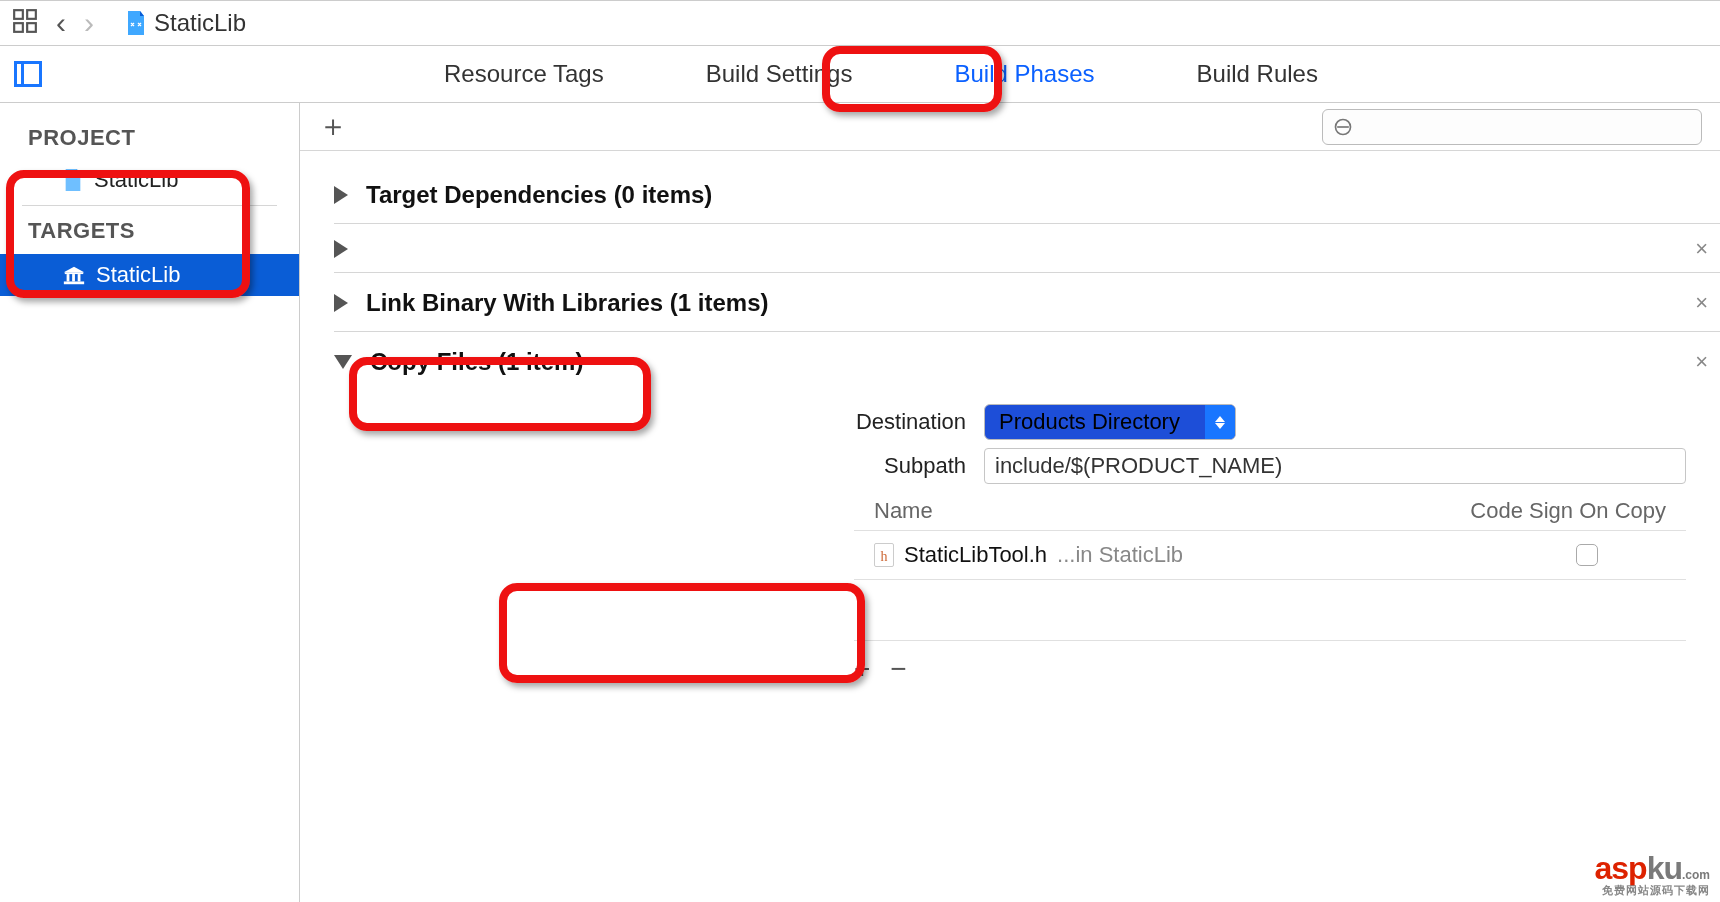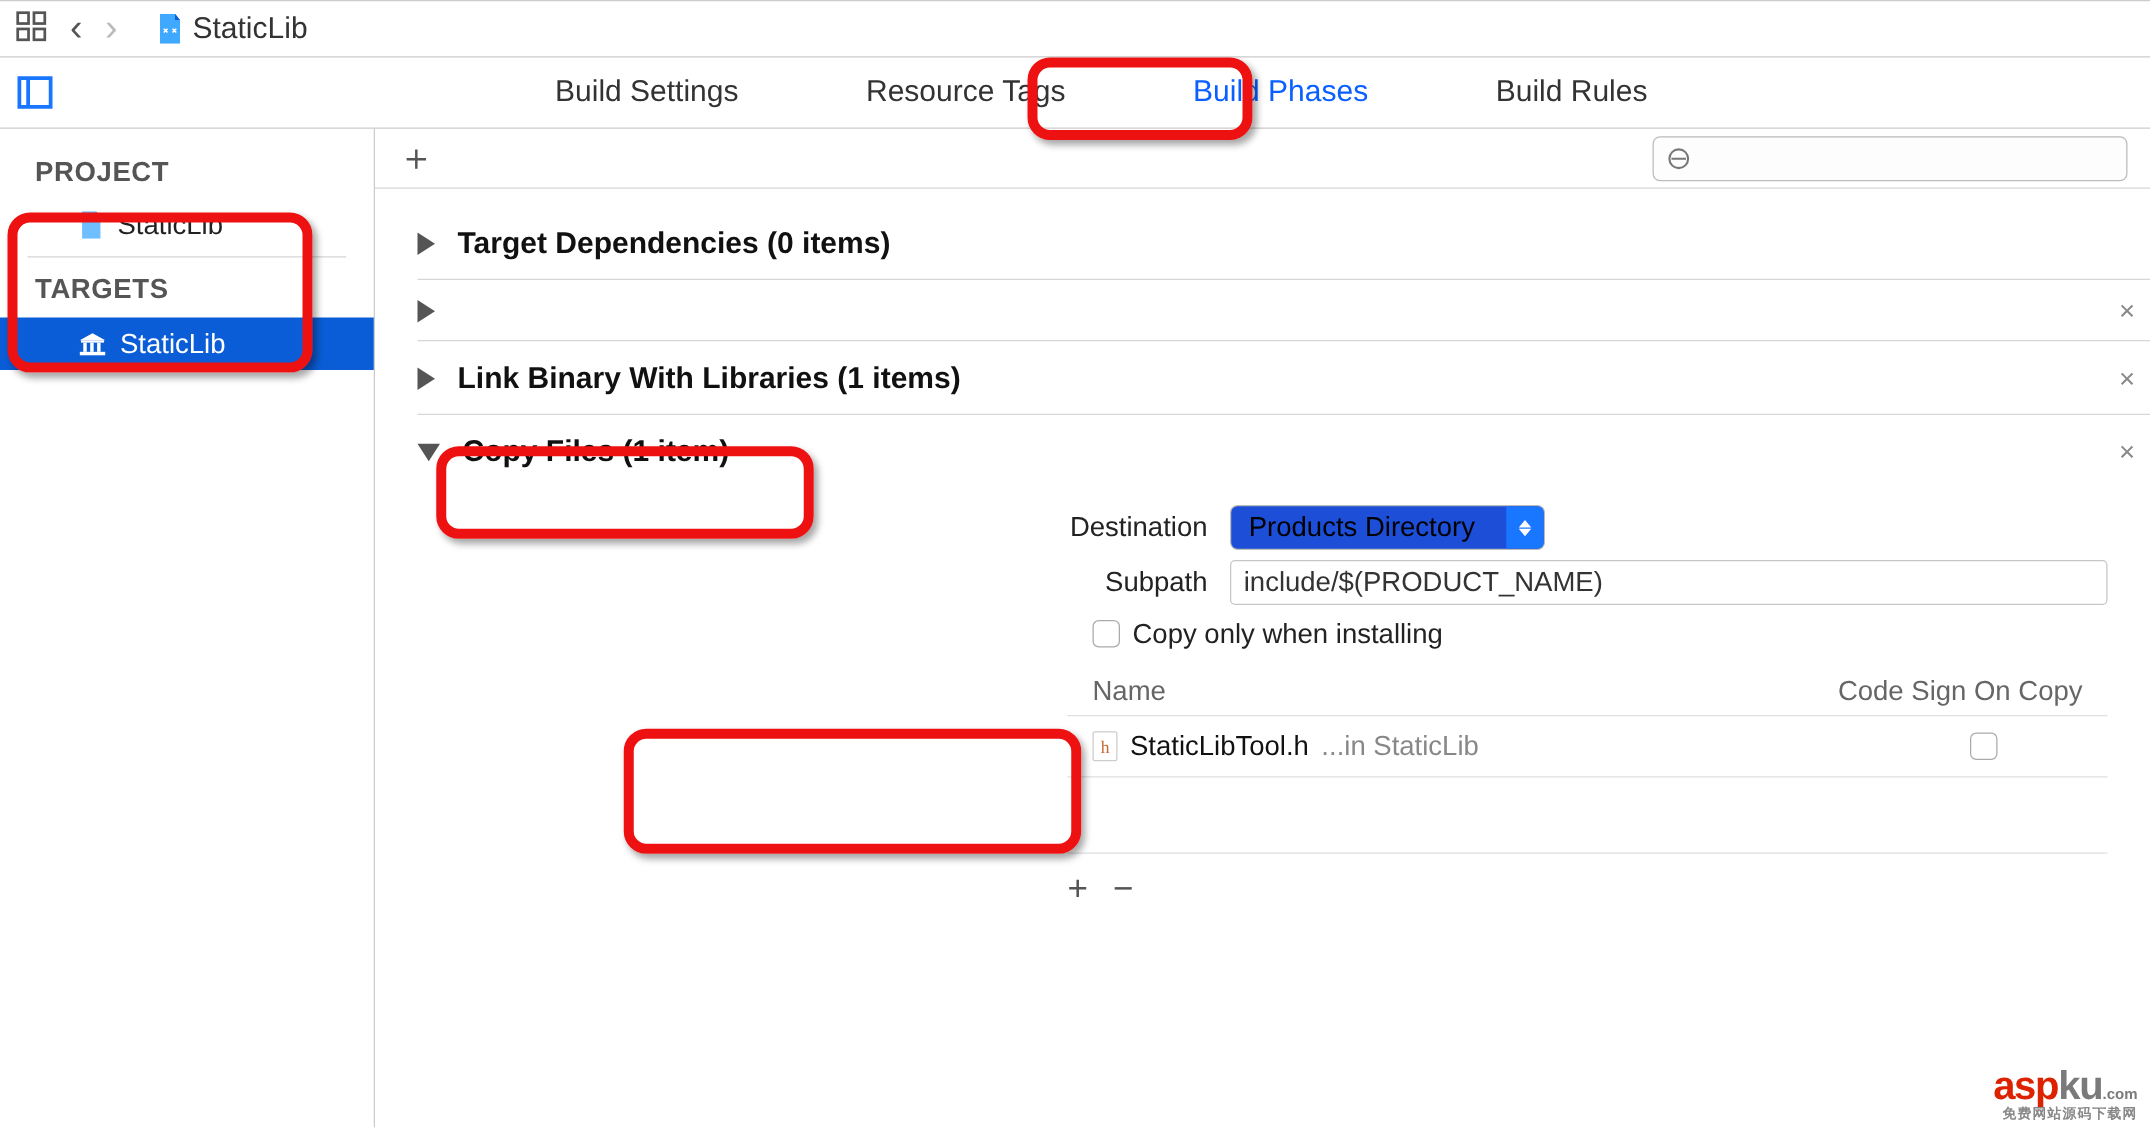--- a/index.html
+++ b/index.html
@@ -112,22 +112,22 @@
         <path d="M14 0 v5 h4 z" fill="#0a5dd6"></path>
       <path d="M5 12 l3 3 m0 -3 l-3 3 M12 12 l3 3 m0 -3 l-3 3" stroke="#fff" stroke-width="1.3"></path>
     </svg>
     <span>StaticLib</span>
   </span>
 </div>
 
 <div class="tabs-row">
   <div class="panel-icon"></div>
   <div class="tabs-center">
+    <span class="tab">Resource Tags</span>
     <span class="tab">Build Settings</span>
-    <span class="tab">Resource Tags</span>
     <span class="tab active">Build Phases</span>
     <span class="tab">Build Rules</span>
   </div>
 </div>
 
 <div class="main">
 
   <div class="sidebar">
     <div class="section-header">PROJECT</div>
     <div class="project-row">
@@ -192,24 +192,20 @@
             <span class="dest-btn">
                 <span class="ar up"></span>
                 <span class="ar down"></span>
               </span>
           </div>
         </div>
         <div class="form-row">
           <div class="label">Subpath</div>
           <input class="subpath-input" value="include/$(PRODUCT_NAME)" style="">
         </div>
-        <div class="checkbox-row">
-          <span class="cb"></span>
-          <span>Copy only when installing</span>
-        </div>
 
         <div class="files-table">
           <div class="files-head">
             <span class="col-name">Name</span>
             <span>Code Sign On Copy</span>
           </div>
           <div class="files-body">
             <div class="file-row">
               <span class="hicon">h</span>
               <span class="fname">StaticLibTool.h</span>

